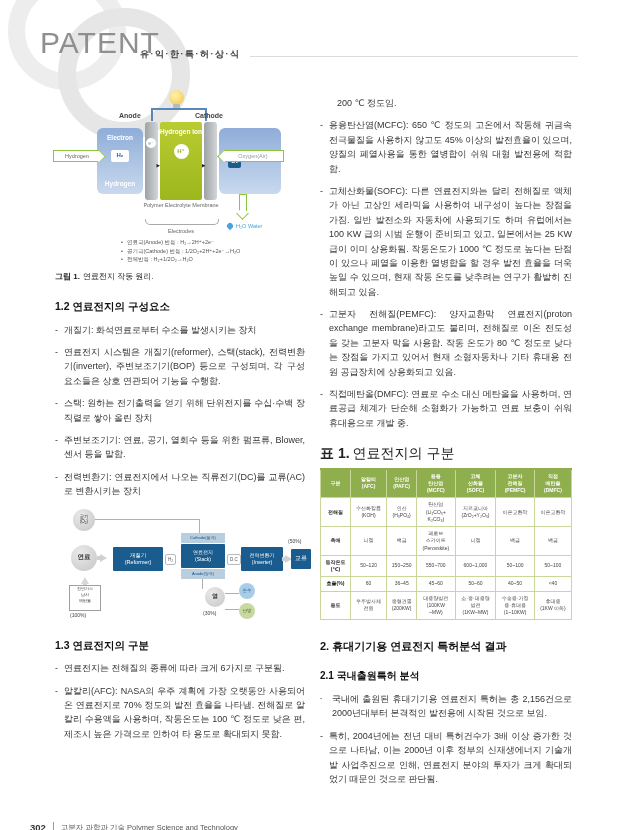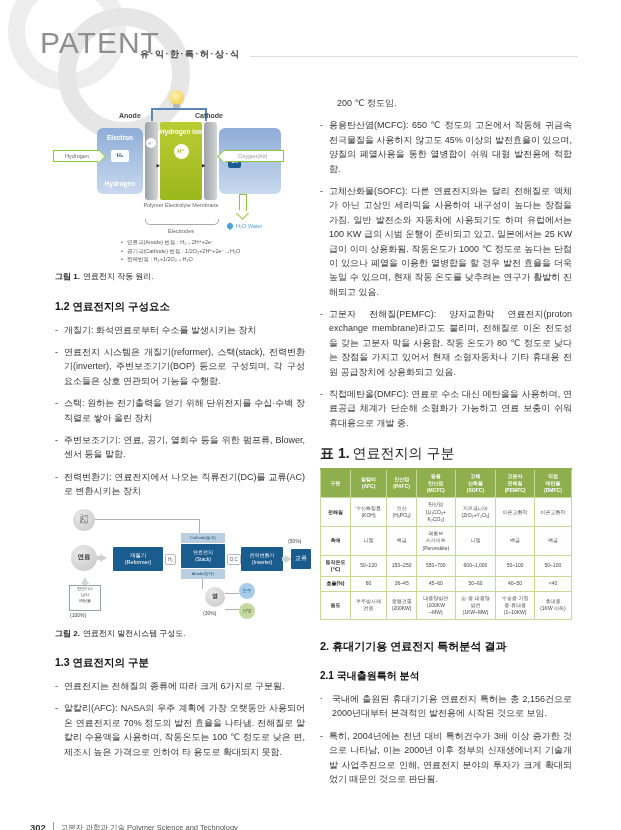--- a/index.html
+++ b/index.html
@@ -236,21 +236,20 @@
       <i class="f2line" style="left:170px;top:100px;width:14px;height:1px;"></i>
       <div class="gcirc c-hw">온수</div>
       <div class="gcirc c-heating">난방</div>
 
       <i class="fa2up" style="left:26px;top:64px;"></i>
       <div class="srcbox pre">천연가스
 납사
 메탄올</div>
       <span class="pct" style="left:15px;top:102px;">(100%)</span>
     </div>
-    <p class="figcap"><b>그림 2.</b><span>연료전지 발전시스템 구성도.</span></p>
 
     <h2 class="sec">1.3 연료전지의 구분</h2>
     <ul class="dash">
       <li>연료전지는 전해질의 종류에 따라 크게 6가지로 구분됨.</li>
       <li>알칼리(AFC): NASA의 우주 계획에 가장 오랫동안 사용되어온 연료전지로 70% 정도의 발전 효율을 나타냄. 전해질로 알칼리 수용액을 사용하며, 작동온도는 100 ℃ 정도로 낮은 편, 제조시 높은 가격으로 인하여 타 용도로 확대되지 못함.</li>
     </ul>
   </div>
 
   <div class="col col-right">
     <p class="cont">200 ℃ 정도임.</p>

